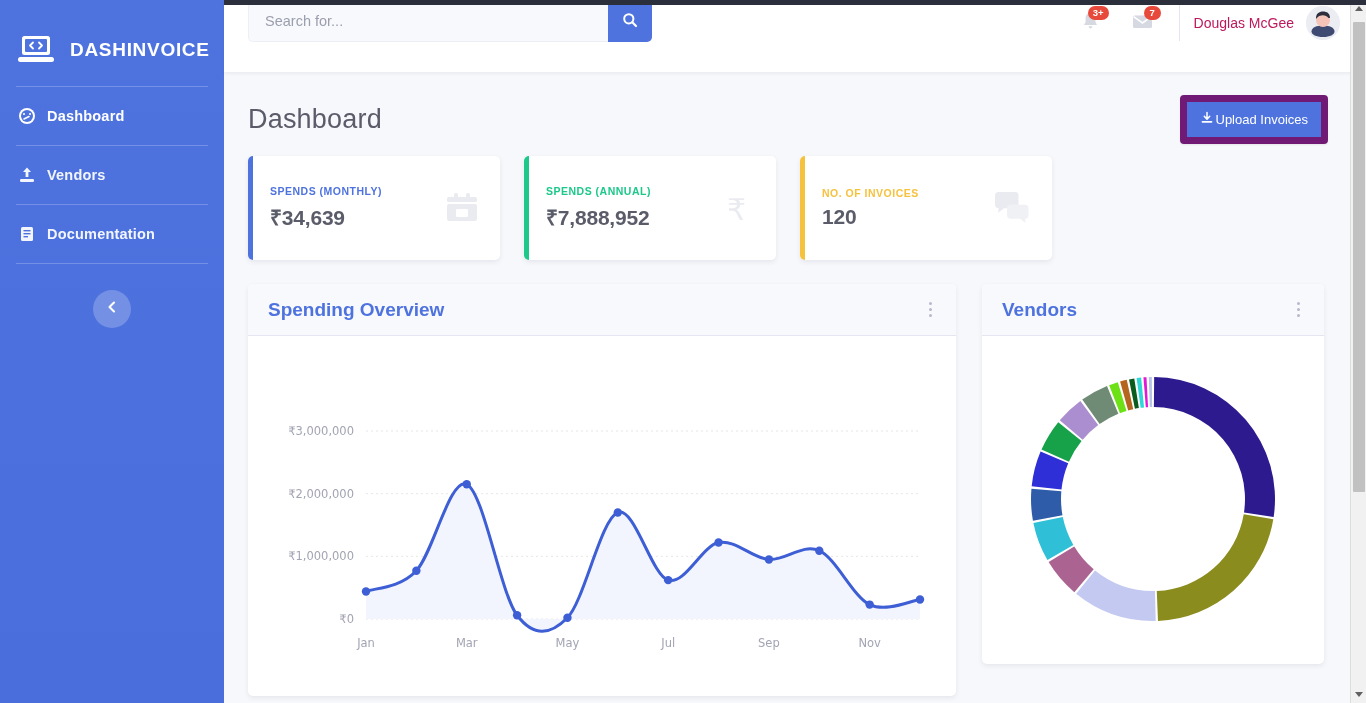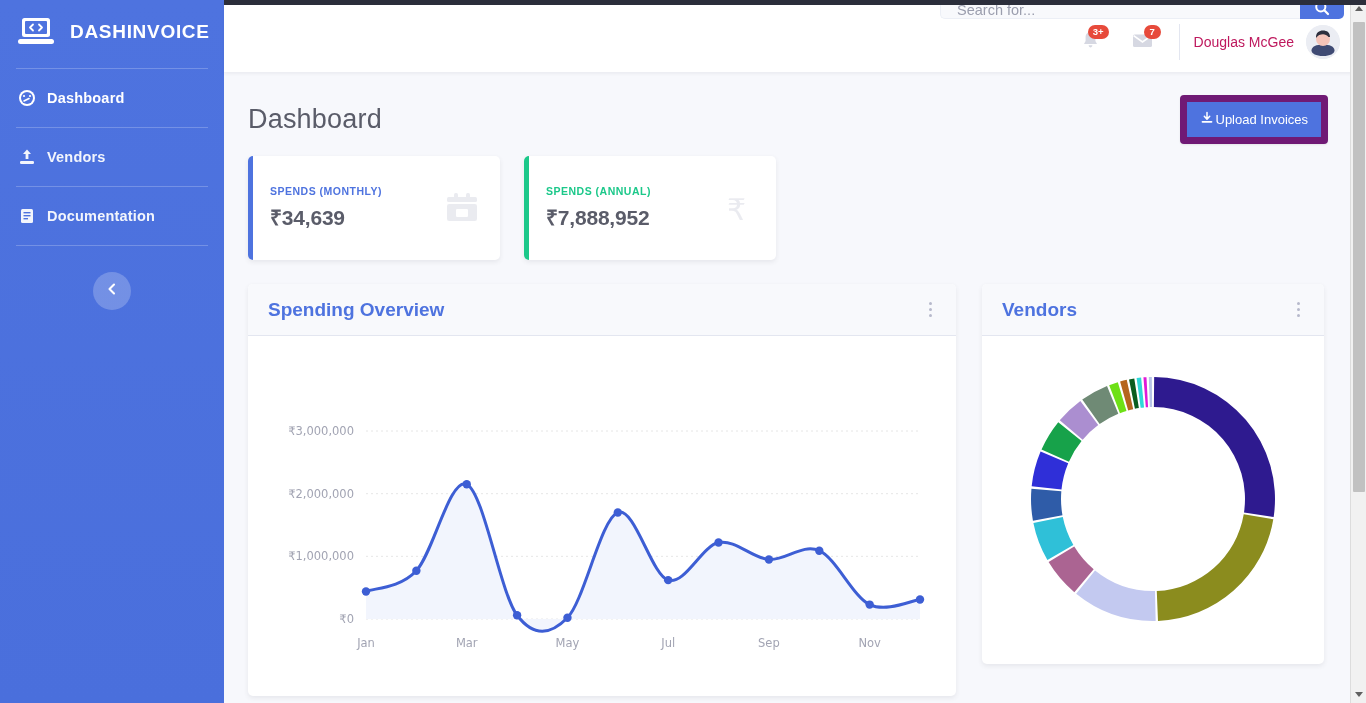--- a/index.html
+++ b/index.html
@@ -11,21 +11,21 @@
   }
   .app { display: flex; width: 1366px; height: 703px; position: relative; }
 
   
   .sidebar {
     width: 224px; min-width: 224px; height: 703px;
     background: #4e73df;
     background-image: linear-gradient(180deg, #4e73df 0%, #4a6fdc 100%);
     color: #fff; position: relative;
   }
-  .brand { display: flex; align-items: center; gap: 12px; padding: 12px 0 16px 14px; }
+  .brand { display: flex; align-items: center; gap: 12px; padding: 30px 0 16px 14px; }
   .brand-logo { width: 44px; height: 40px; display: flex; align-items: center; justify-content: center; }
   .brand-text {
     font-size: 19px; font-weight: bold; letter-spacing: 0.7px; color: #fff;
   }
   .side-sep { height: 1px; background: rgba(255,255,255,0.22); margin: 0 16px; }
   .nav-item {
     display: flex; align-items: center; gap: 11px;
     padding: 20px 0 20px 18px; cursor: pointer;
   }
   .nav-item .nav-ico { width: 18px; height: 18px; display:flex; align-items:center; justify-content:center; }
@@ -36,23 +36,23 @@
     width: 38px; height: 38px; border-radius: 50%;
     background: rgba(255,255,255,0.22);
     display: flex; align-items: center; justify-content: center; cursor: pointer;
   }
 
   
   .main { flex: 1; height: 703px; display: flex; flex-direction: column; background: #f7f8fc; position: relative; }
 
   .topbar {
     height: 72px; min-height: 72px; background: #fff;
-    display: flex; align-items: flex-end; padding: 0 22px 8px 24px;
+    display: flex; align-items: flex-start; padding: 0 22px 8px 24px;
     box-shadow: 0 2px 3px rgba(58,59,69,.06);
-    position: relative; z-index: 3; flex-direction: column;
+    position: relative; z-index: 3;
   }
   .search { display: flex; height: 42px; width: 404px; }
   .search input {
     flex: 1; border: 1px solid #eceff6; border-right: none;
     background: #f8f9fc; border-radius: 5px 0 0 5px;
     padding: 0 16px; font-size: 14.5px; color: #6e707e;
     font-family: "Liberation Sans", sans-serif; outline: none;
   }
   .search input::placeholder { color: #9b9eae; }
   .search-btn {
@@ -297,20 +297,32 @@
             <div class="stat-label">SPENDS (ANNUAL)</div>
             <div class="stat-value">₹7,888,952</div>
           </div>
           <span class="stat-icon">
             <svg width="34" height="36" viewBox="0 0 34 36">
               <text x="5" y="30" font-family="DejaVu Sans, sans-serif" font-size="30" fill="#b7b9cc">₹</text>
             </svg>
           </span>
         </div>
 
+        <div class="stat-card c-amber">
+          <div>
+            <div class="stat-label">NO. OF INVOICES</div>
+            <div class="stat-value">120</div>
+          </div>
+          <span class="stat-icon">
+            <svg width="40" height="34" viewBox="0 0 40 34">
+              <path d="M3 4 C3 2 4.5 1 6.5 1 L23 1 C25 1 26.5 2 26.5 4 L26.5 14 C26.5 16 25 17.2 23 17.2 L12 17.2 L6 22 L6.8 17.2 L6.5 17.2 C4.5 17.2 3 16 3 14 Z" fill="#b7b9cc"></path>
+              <path d="M15 17 C15 15 16.5 13.8 18.5 13.8 L33 13.8 C35 13.8 36.5 15 36.5 17 L36.5 24.5 C36.5 26.5 35 27.8 33 27.8 L33.2 27.8 L33.8 32 L28 27.8 L18.5 27.8 C16.5 27.8 15 26.5 15 24.5 Z" fill="#ccced9"></path>
+            </svg>
+          </span>
+        </div>
       </div>
 
       <div class="panels">
 
         <section class="panel panel-spending">
           <div class="panel-head">
             <span class="panel-title">Spending Overview</span>
             <span class="dots">
                 <i></i>
                 <i></i>

